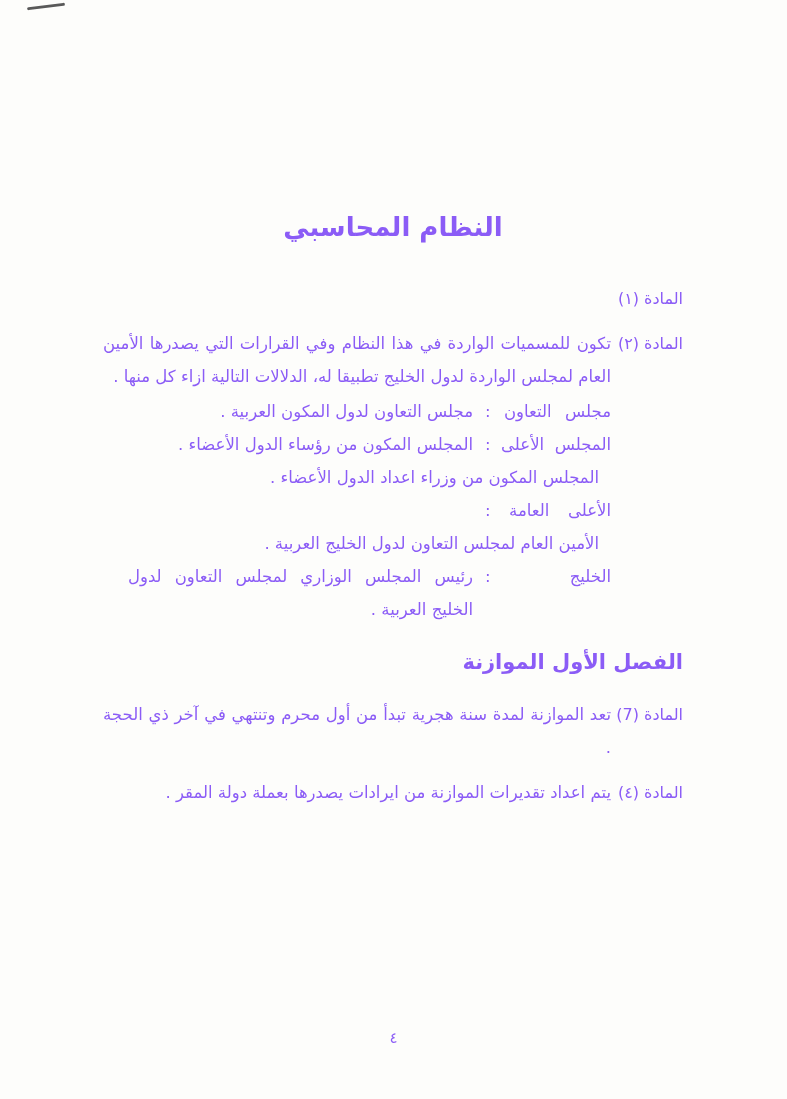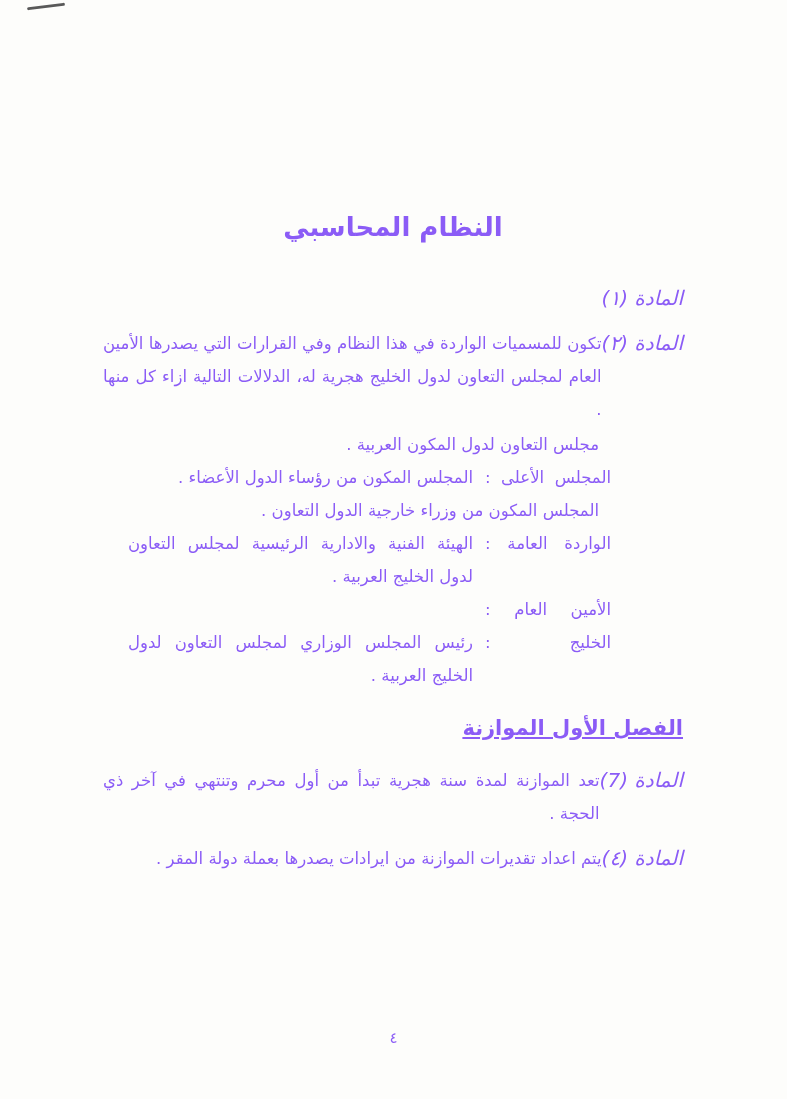--- a/index.html
+++ b/index.html
@@ -33,24 +33,23 @@
   .doc-title {
     margin-top: 212px;
     text-align: center;
     font-size: 26px;
     font-weight: 700;
     letter-spacing: .5px;
   }
   .article { display: flex; align-items: flex-start; }
   .article-label {
     flex: 0 0 72px;
-    font-size: 20px;
+    font-size: 16px;
     line-height: 33px;
     white-space: nowrap;
-    font-style: italic;
   }
   .article-text {
     flex: 1;
     font-size: 16.5px;
     line-height: 33px;
     text-align: justify;
   }
   .a1 { margin-top: 40px; }
   .a2 { margin-top: 12px; }
   .a3 { margin-top: 24px; }
@@ -68,21 +67,20 @@
     flex: 0 0 345px;
     margin-right: 12px;
     font-size: 16.5px;
     line-height: 33px;
     text-align: justify;
   }
   .section-heading {
     margin-top: 24px;
     font-size: 21px;
     font-weight: 700;
-    text-decoration: underline;
   }
   .page-number {
     position: absolute;
     bottom: 52px; left: 0; right: 0;
     text-align: center;
     font-size: 15px;
   }
 </style>
 </head>
 <body>
@@ -93,45 +91,45 @@
   <div class="content">
 
     <h1 class="doc-title">النظام المحاسبي</h1>
 
     <div class="article a1">
       <span class="article-label">المادة (١)</span>
     </div>
 
     <div class="article a2">
       <span class="article-label">المادة (٢)</span>
-      <p class="article-text">تكون للمسميات الواردة في هذا النظام وفي القرارات التي يصدرها الأمين العام لمجلس التعاون لدول الخليج هجرية له، الدلالات التالية ازاء كل منها .</p>
+      <p class="article-text">تكون للمسميات الواردة في هذا النظام وفي القرارات التي يصدرها الأمين العام لمجلس الواردة لدول الخليج تطبيقا له، الدلالات التالية ازاء كل منها .</p>
     </div>
 
     <div class="definitions">
 
       <div class="def-row">
+        <span class="def-term">مجلس التعاون :</span>
         <p class="def-text">مجلس التعاون لدول المكون العربية .</p>
       </div>
 
       <div class="def-row">
         <span class="def-term">المجلس الأعلى :</span>
         <p class="def-text">المجلس المكون من رؤساء الدول الأعضاء .</p>
       </div>
 
       <div class="def-row">
-        <p class="def-text">المجلس المكون من وزراء خارجية الدول التعاون .</p>
+        <p class="def-text">المجلس المكون من وزراء اعداد الدول الأعضاء .</p>
       </div>
 
       <div class="def-row">
-        <span class="def-term">الواردة العامة :</span>
-        <p class="def-text">الهيئة الفنية والادارية الرئيسية لمجلس التعاون لدول الخليج العربية .</p>
+        <span class="def-term">الأعلى العامة :</span>
       </div>
 
       <div class="def-row">
-        <span class="def-term">الأمين العام :</span>
+        <p class="def-text">الأمين العام لمجلس التعاون لدول الخليج العربية .</p>
       </div>
 
       <div class="def-row">
         <span class="def-term">الخليج :</span>
         <p class="def-text">رئيس المجلس الوزاري لمجلس التعاون لدول الخليج العربية .</p>
       </div>
 
     </div>
 
     <h2 class="section-heading">الفصل الأول الموازنة</h2>

